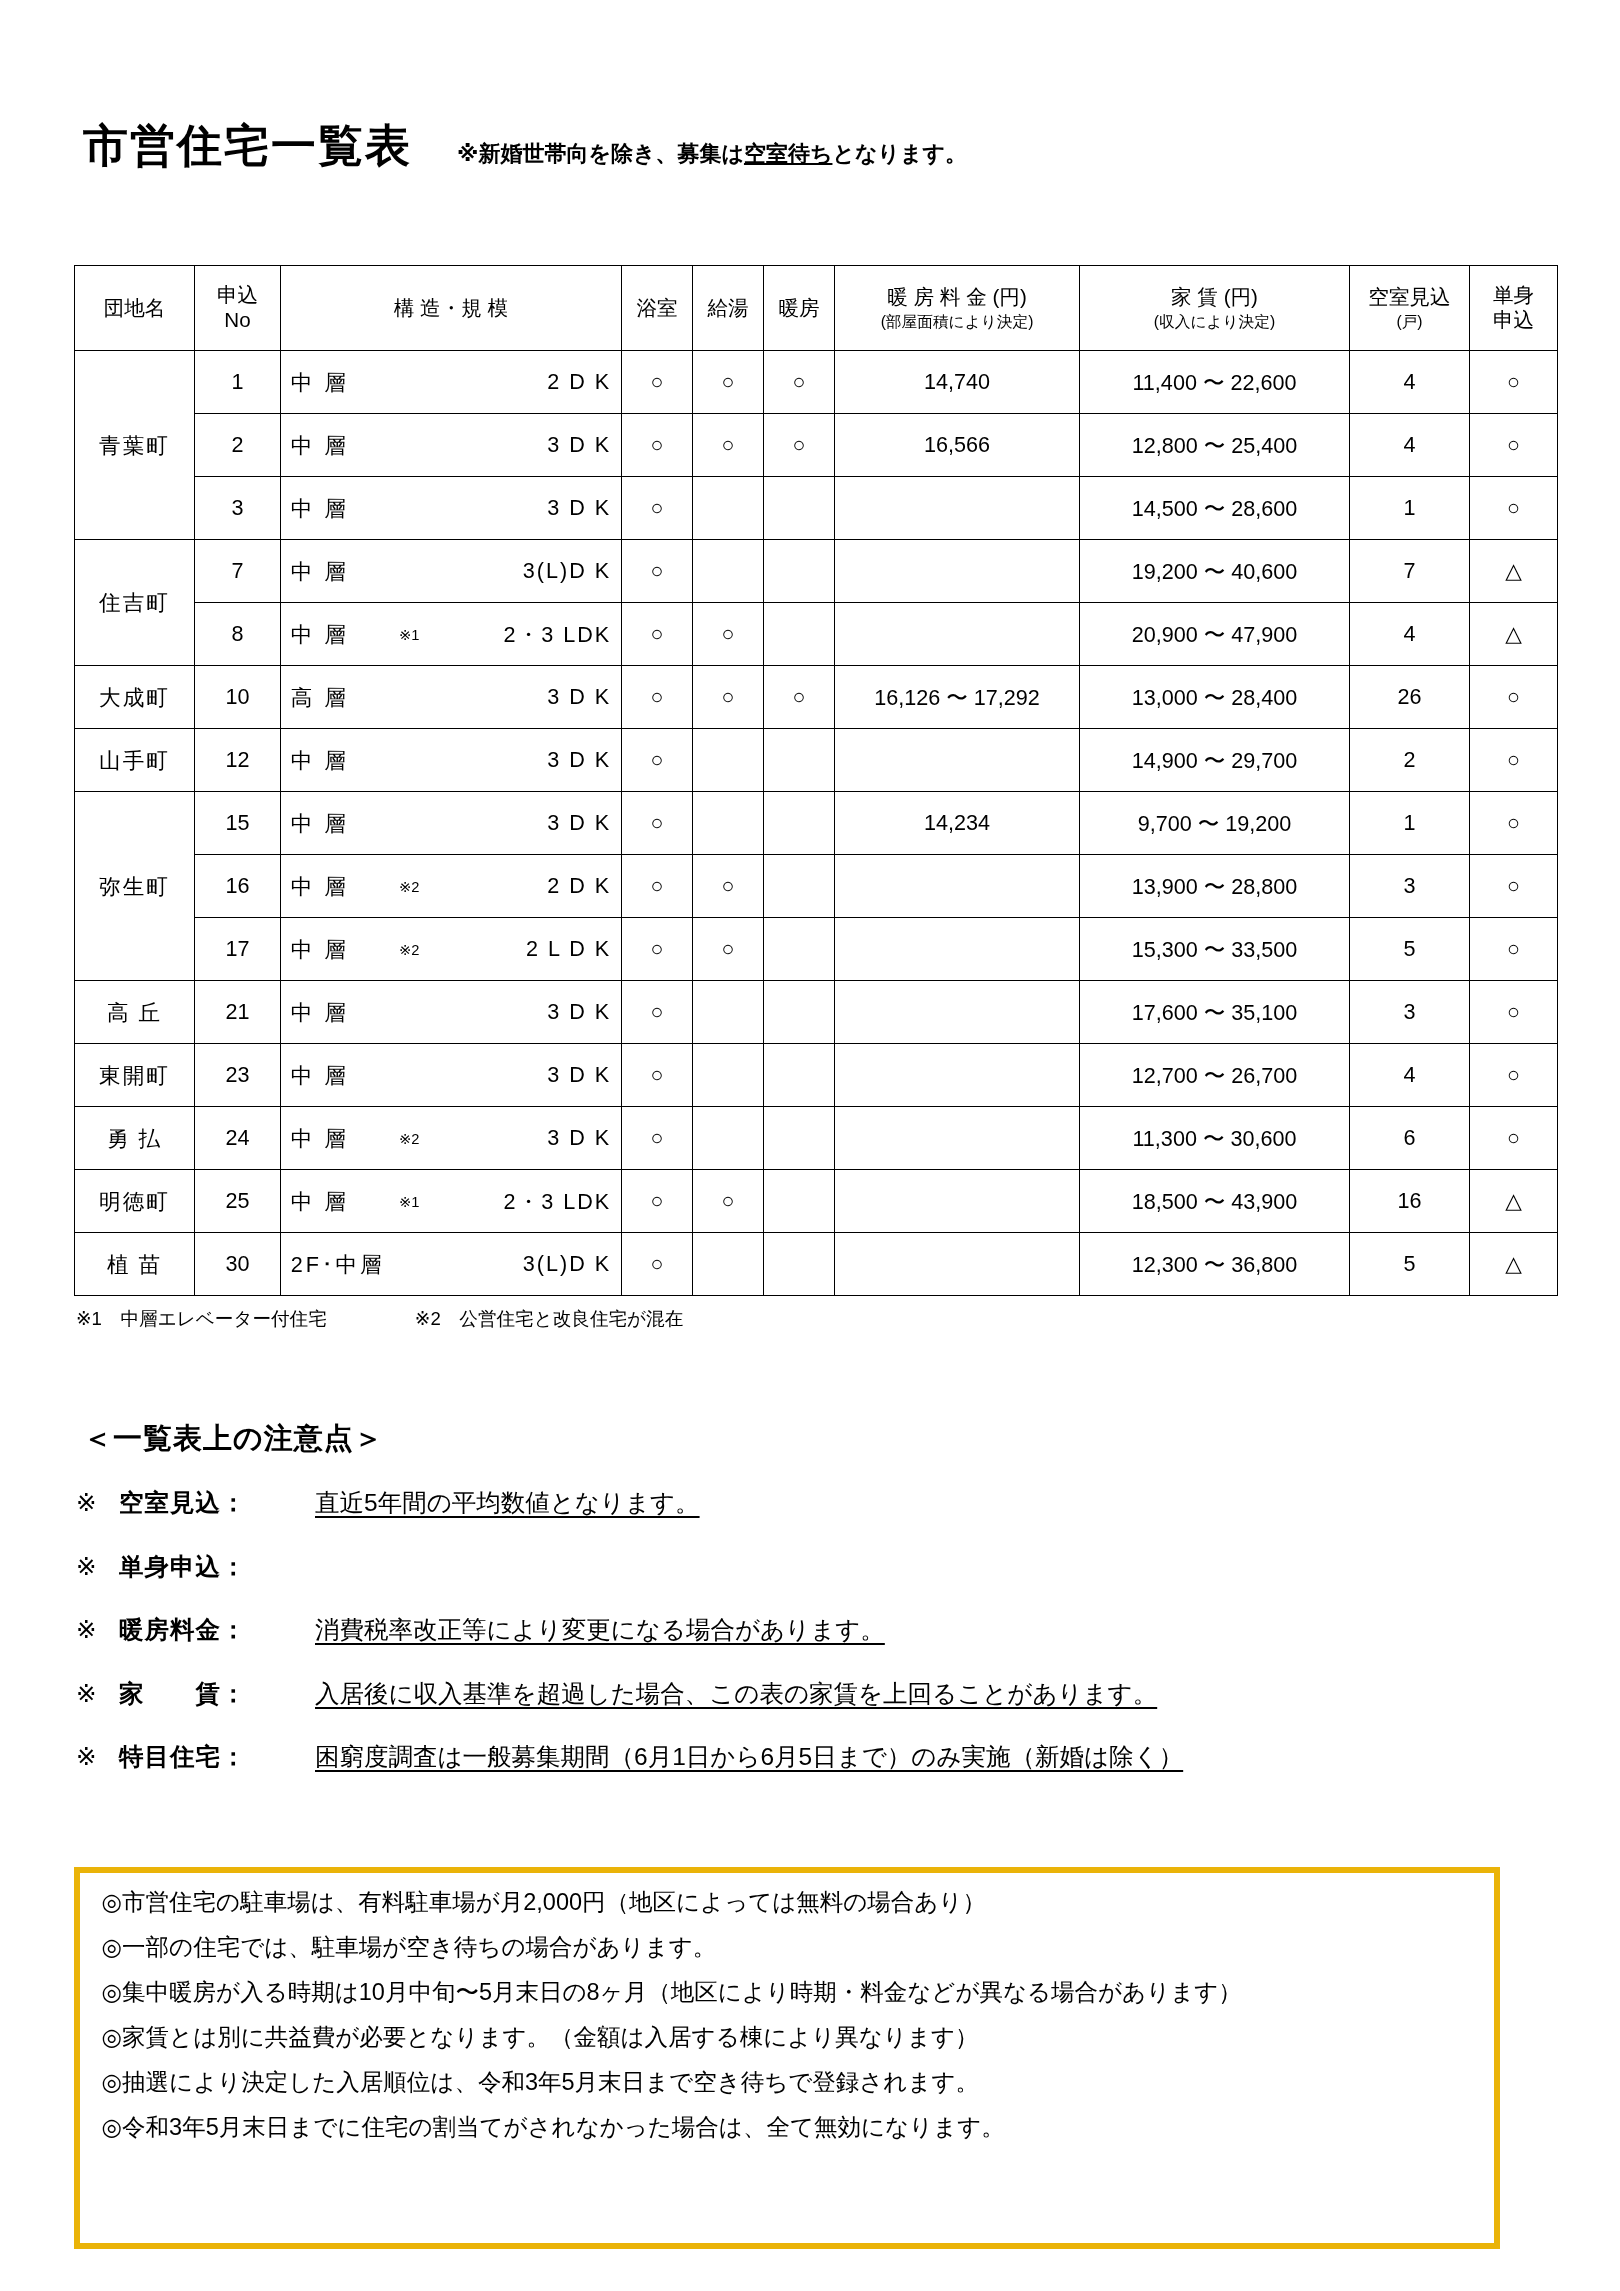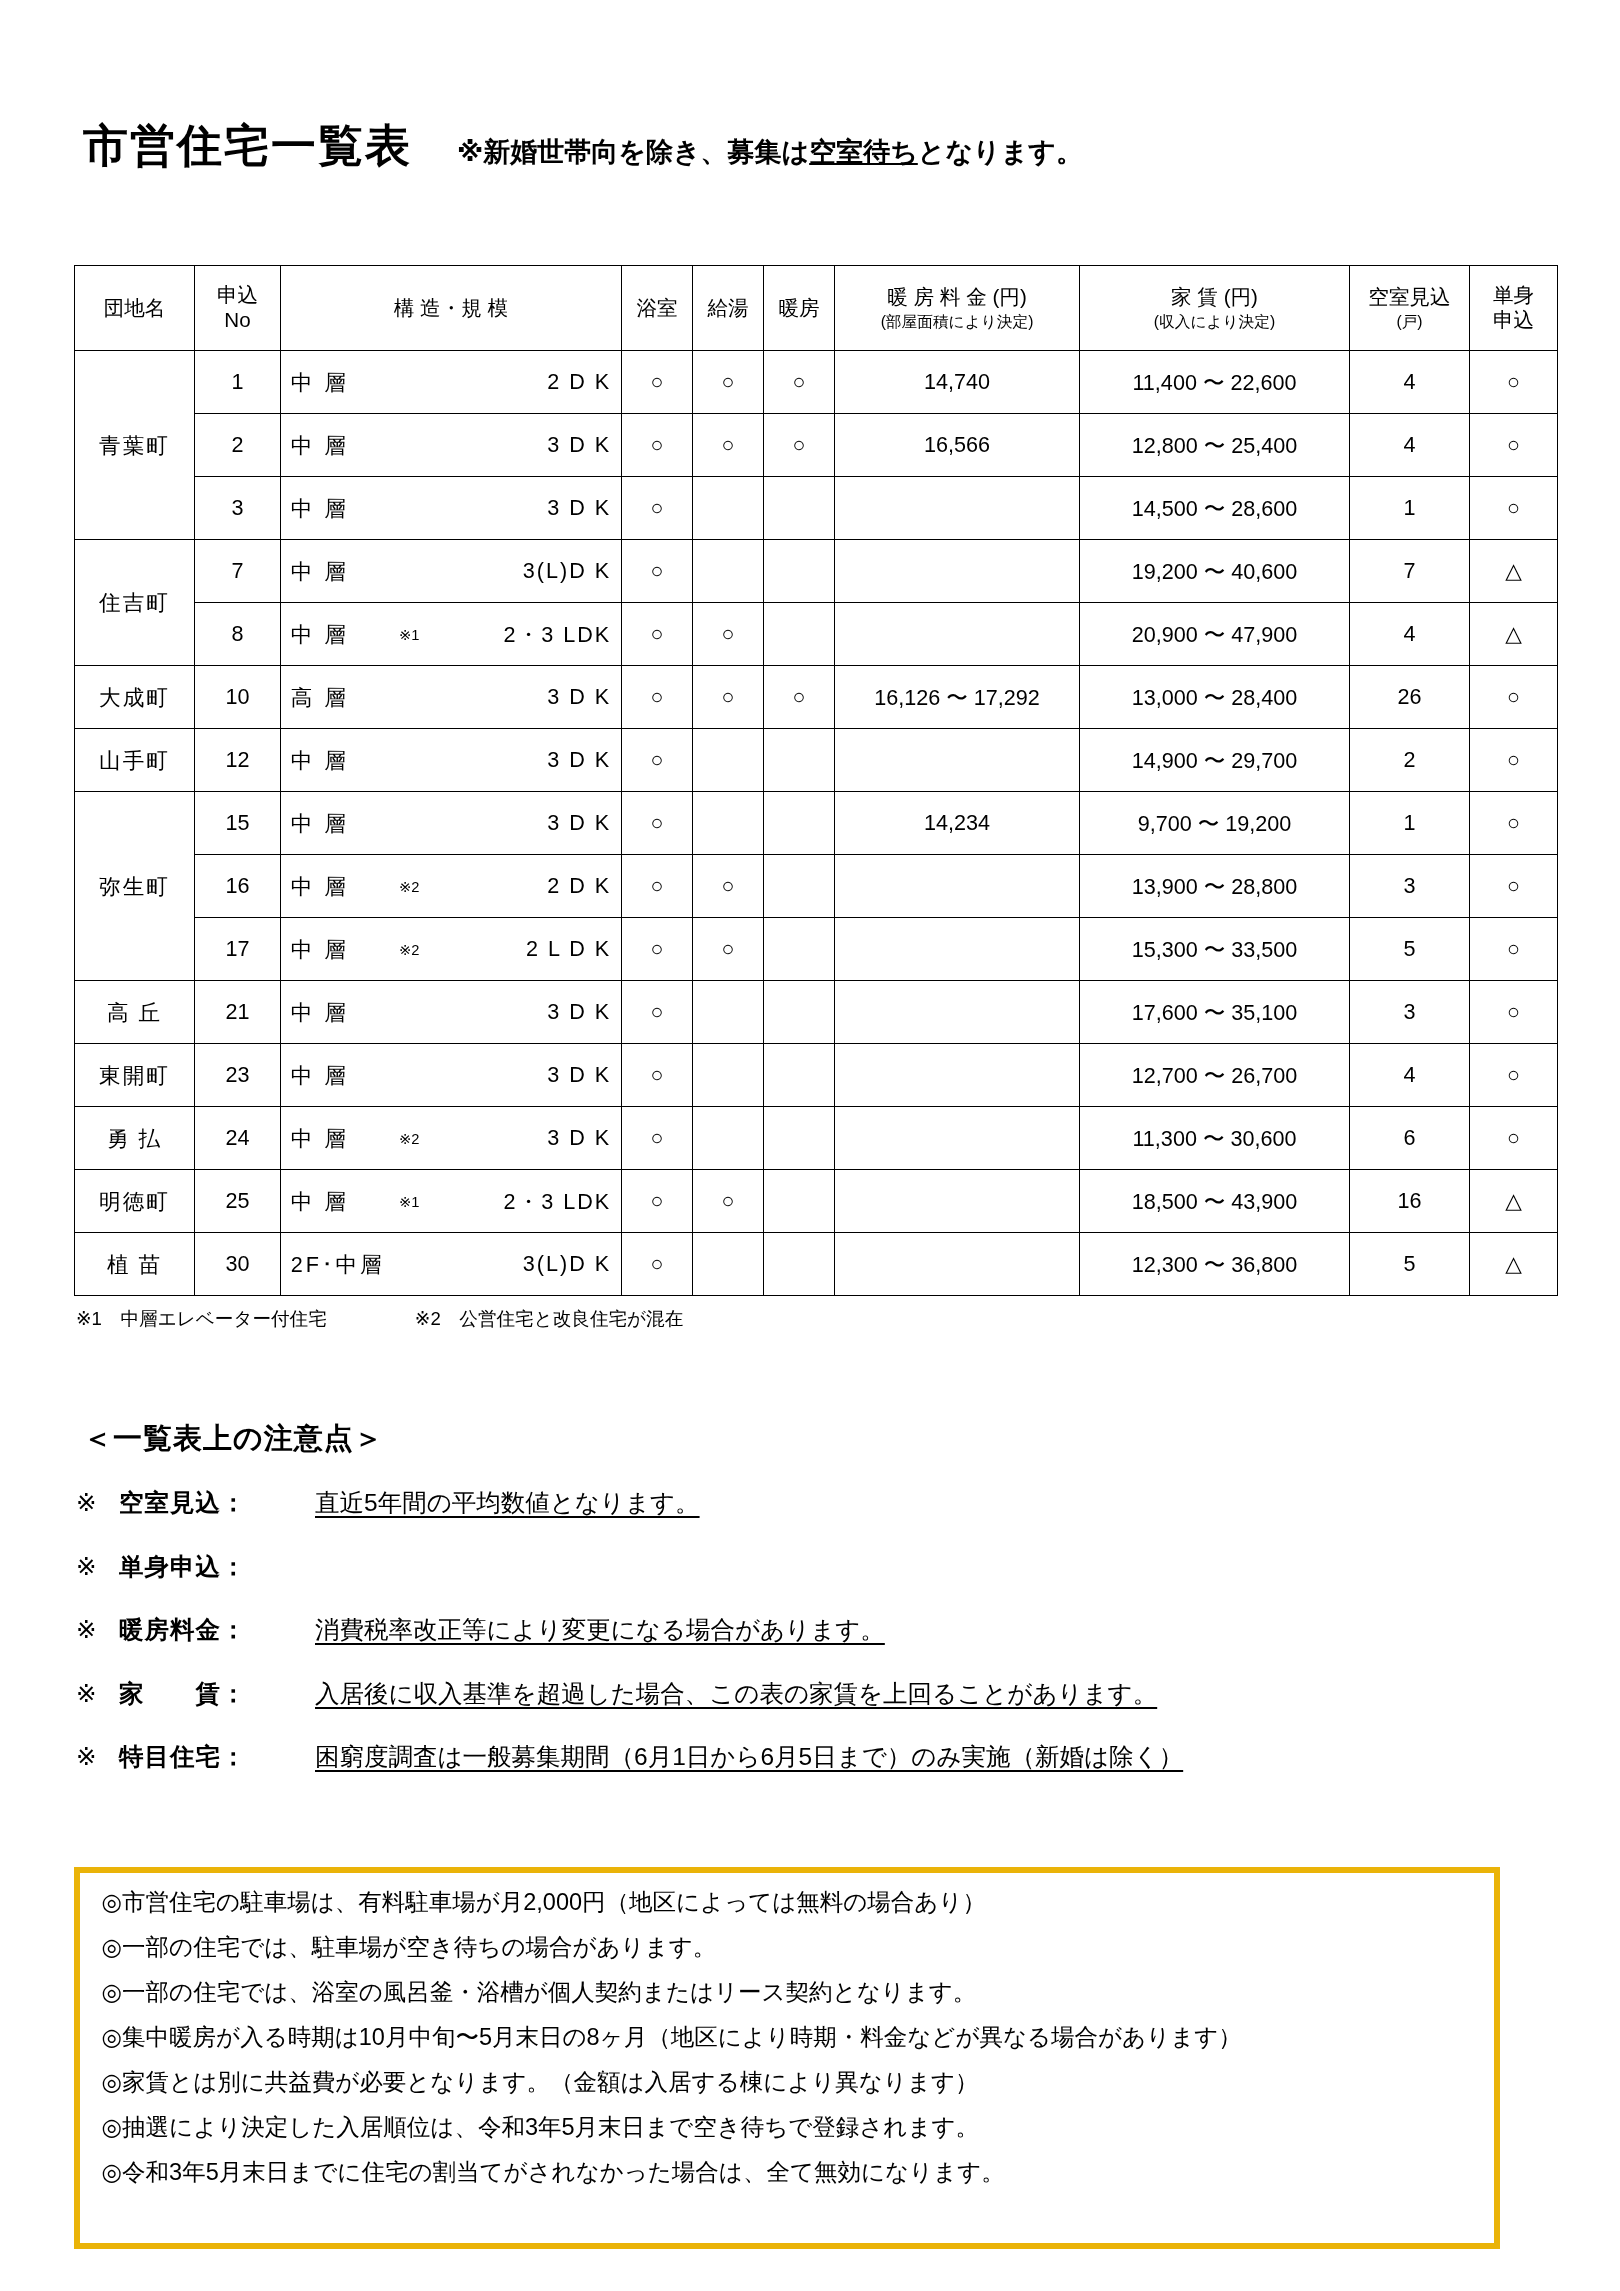--- a/index.html
+++ b/index.html
@@ -31,21 +31,21 @@
     display: flex;
     align-items: baseline;
   }
   .doc-title {
     font-size: 45px;
     font-weight: bold;
     letter-spacing: 2px;
     white-space: nowrap;
   }
   .doc-subtitle {
-    font-size: 27px;
+    font-size: 22px;
     font-weight: bold;
     margin-left: 45px;
     white-space: nowrap;
     margin-top: 16px;
   }
   .doc-subtitle .u {
     text-decoration: underline;
   }
 
   
@@ -519,21 +519,20 @@
       <div class="note-item">
         <span class="note-mark">※</span>
         <span class="note-label">特目住宅：</span>
         <span class="note-text">困窮度調査は一般募集期間（6月1日から6月5日まで）のみ実施（新婚は除く）</span>
       </div>
     </div>
 
   <div class="bottom-box" id="bottom-box">
       <p class="bottom-line">◎市営住宅の駐車場は、有料駐車場が月2,000円（地区によっては無料の場合あり）</p>
       <p class="bottom-line">◎一部の住宅では、駐車場が空き待ちの場合があります。</p>
-      <p class="bottom-line">◎一部の住宅では、浴室の風呂釜・浴槽が個人契約またはリース契約となります。</p>
       <p class="bottom-line">◎集中暖房が入る時期は10月中旬〜5月末日の8ヶ月（地区により時期・料金などが異なる場合があります）</p>
       <p class="bottom-line">◎家賃とは別に共益費が必要となります。（金額は入居する棟により異なります）</p>
       <p class="bottom-line">◎抽選により決定した入居順位は、令和3年5月末日まで空き待ちで登録されます。</p>
       <p class="bottom-line">◎令和3年5月末日までに住宅の割当てがされなかった場合は、全て無効になります。</p>
     </div>
 
 </div>
 
 
 </body></html>

